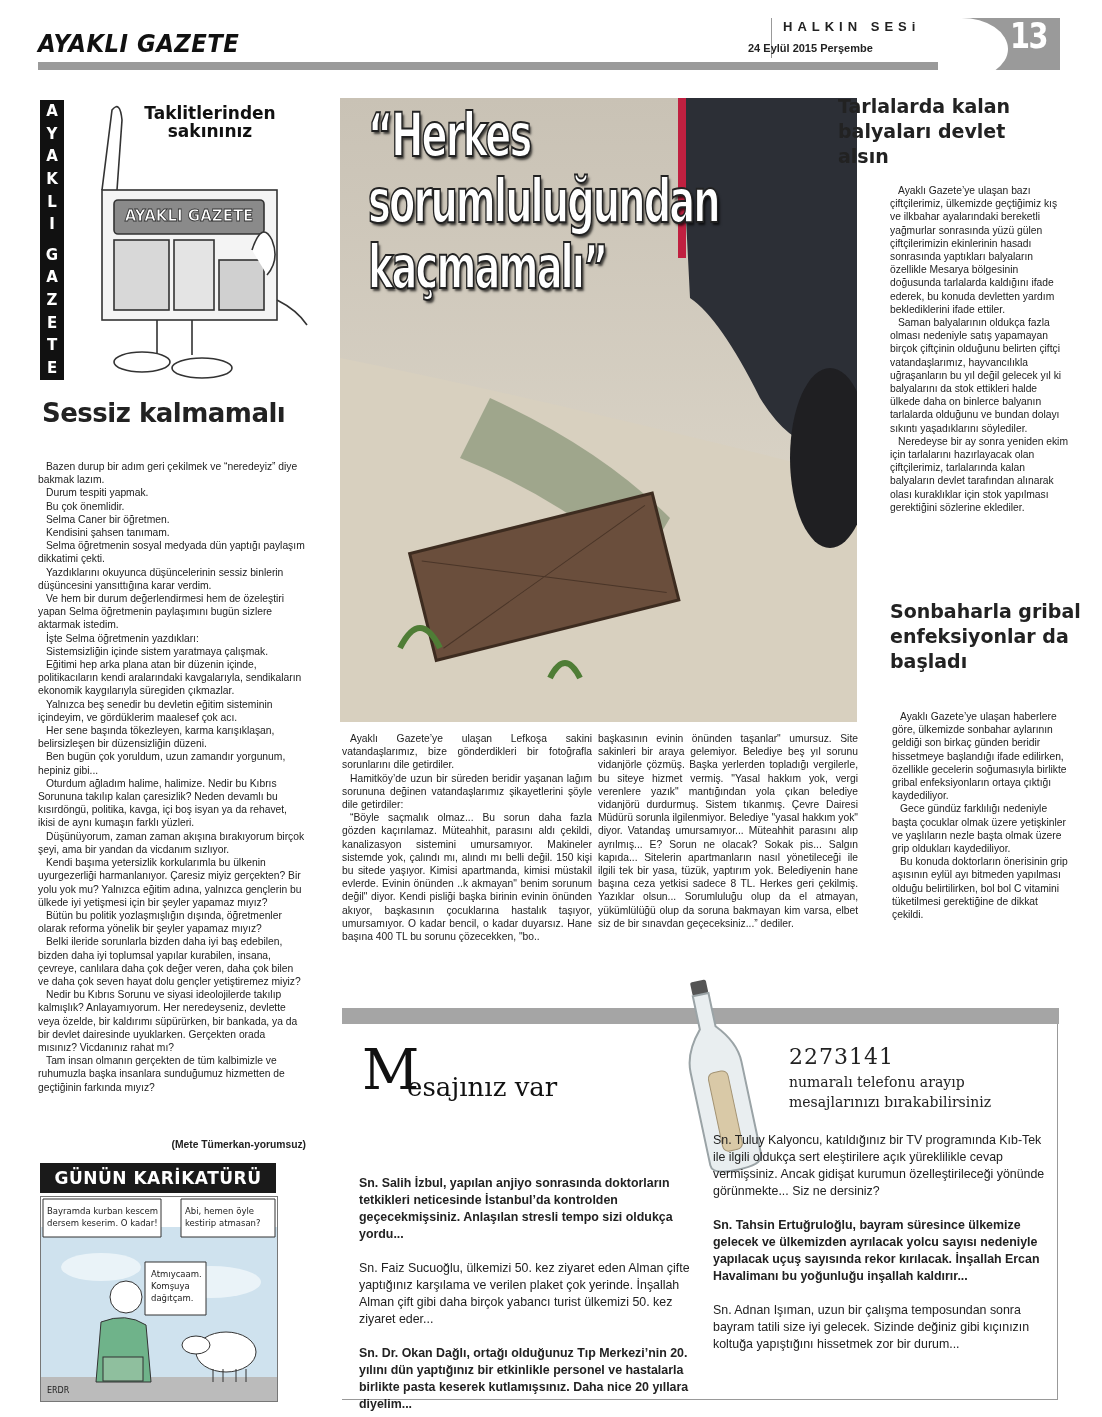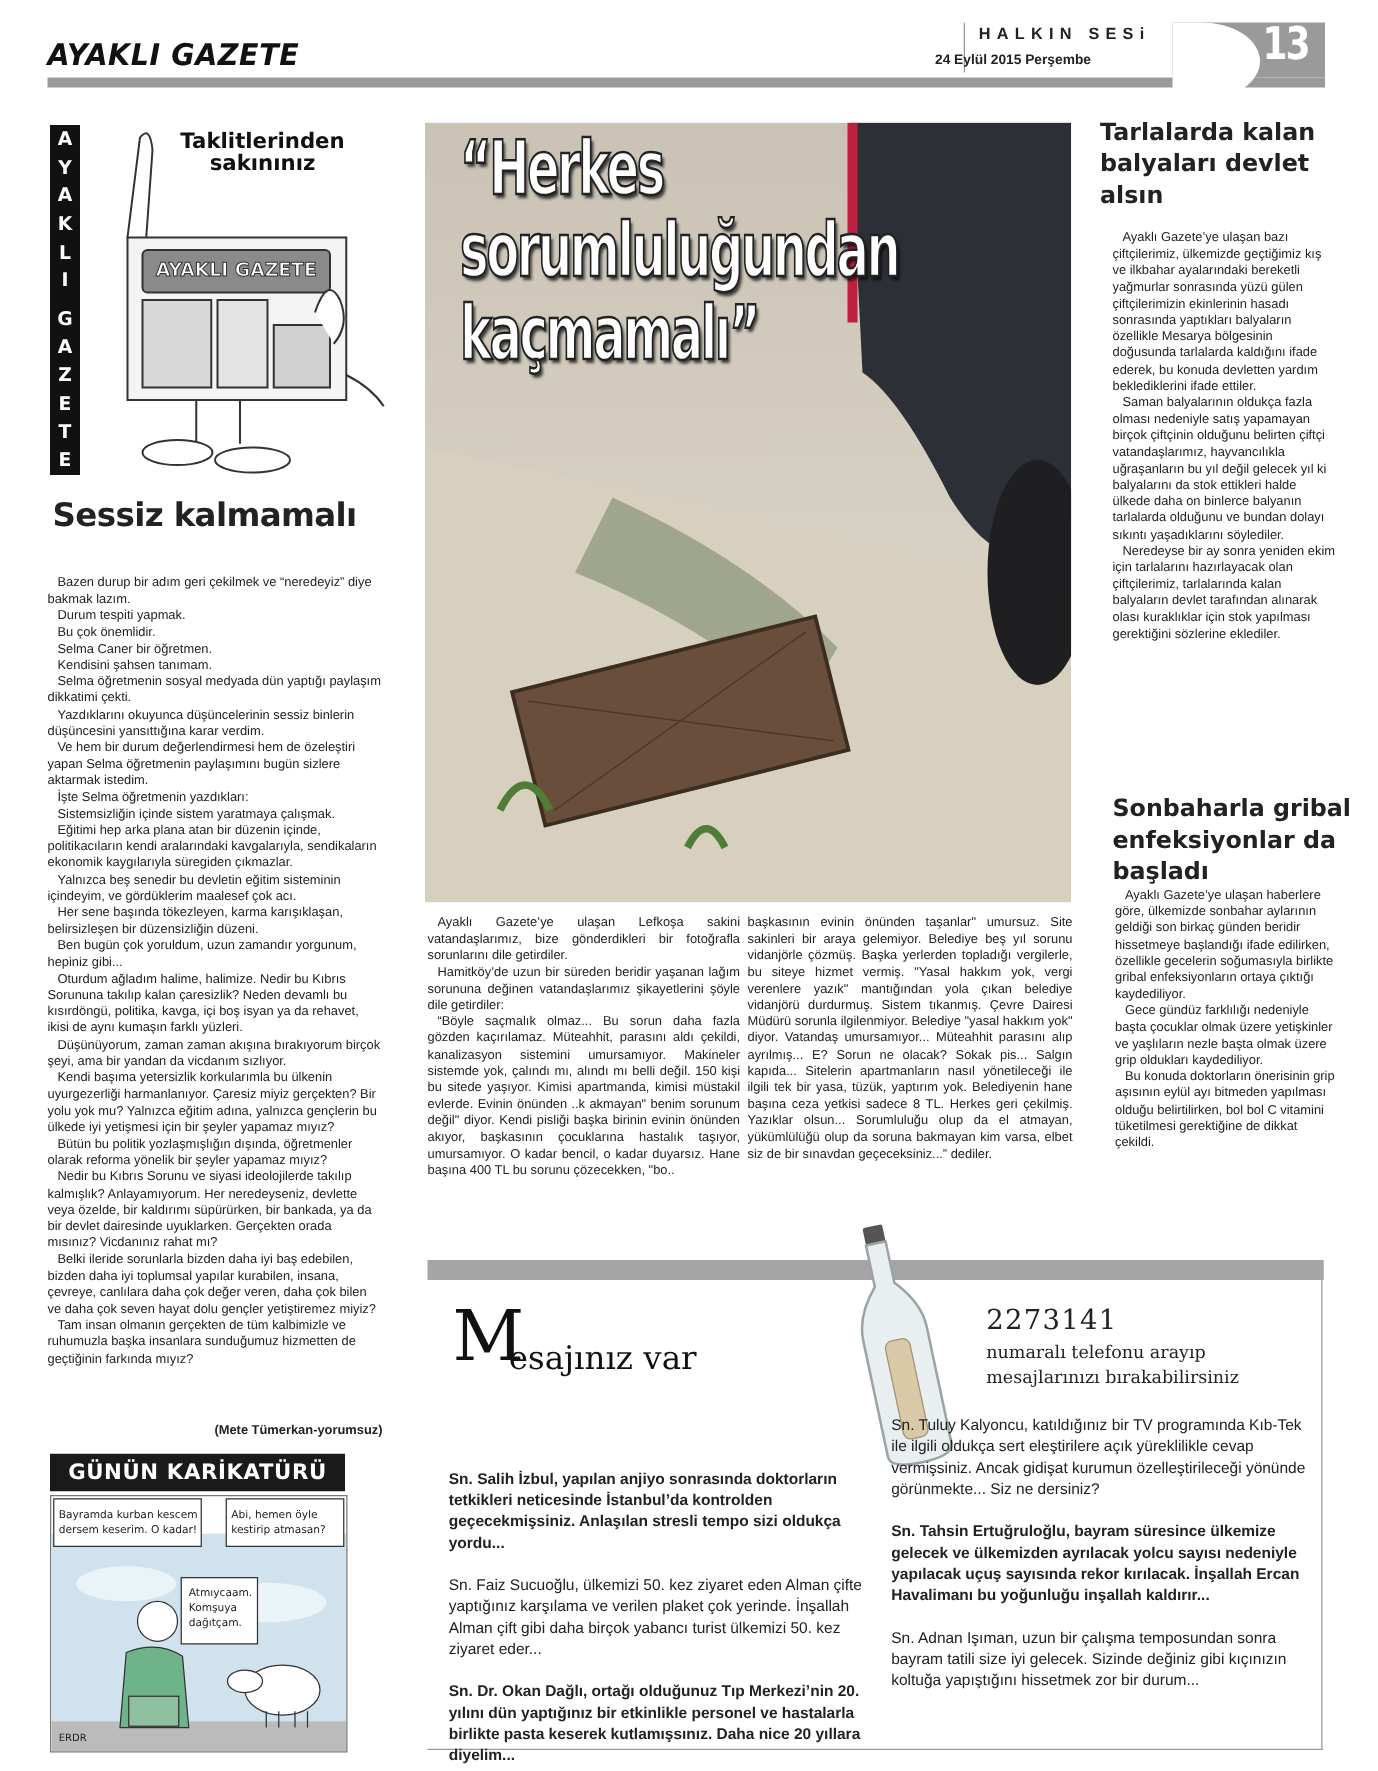--- a/index.html
+++ b/index.html
@@ -37,23 +37,23 @@
 
   
   #main-photo { left: 340px; top: 98px; width: 517px; height: 624px; overflow: hidden; }
   #main-headline { left: 368px; top: 102px; font-family: "DejaVu Sans", sans-serif; font-weight: bold; font-size: 60px; line-height: 66px; color: #fff; letter-spacing: -3px; transform: scaleX(0.64); transform-origin: left top; -webkit-text-stroke: 2px #222; text-shadow: 3px 3px 3px rgba(0,0,0,0.7); white-space: nowrap; }
 
   #main-col-a { left: 342px; top: 732px; width: 250px; }
   #main-col-b { left: 598px; top: 732px; width: 260px; }
 
   
   .right-heading { font-family: "DejaVu Sans", sans-serif; font-weight: bold; font-size: 19px; line-height: 25px; color: #222; }
-  #right1-heading { left: 880px; top: 94px; width: 200px; }
+  #right1-heading { left: 838px; top: 94px; width: 200px; }
   #right1-body { left: 890px; top: 184px; width: 180px; }
-  #right2-heading { left: 890px; top: 635px; width: 200px; }
+  #right2-heading { left: 890px; top: 599px; width: 200px; }
   #right2-body { left: 892px; top: 710px; width: 180px; }
 
   
   #msg-topbar { left: 342px; top: 1008px; width: 717px; height: 16px; background: #a5a5a5; }
   #msg-box { left: 342px; top: 1024px; width: 716px; height: 376px; border-right: 1px solid #999; border-bottom: 1px solid #999; box-sizing: border-box; }
   #msg-title-m { left: 362px; top: 1040px; font-family: "DejaVu Serif", serif; font-size: 56px; line-height: 60px; color: #111; font-weight: normal; }
   #msg-title-rest { left: 407px; top: 1072px; font-family: "DejaVu Serif", serif; font-size: 26px; color: #111; }
   #msg-phone { left: 789px; top: 1044px; font-family: "DejaVu Serif", serif; font-size: 22px; color: #222; letter-spacing: 1px; }
   #msg-phone-line1 { left: 789px; top: 1074px; font-family: "DejaVu Serif", serif; font-size: 14px; color: #222; }
   #msg-phone-line2 { left: 789px; top: 1094px; font-family: "DejaVu Serif", serif; font-size: 14px; color: #222; }
@@ -122,22 +122,22 @@
     <p>İşte Selma öğretmenin yazdıkları:</p>
     <p>Sistemsizliğin içinde sistem yaratmaya çalışmak.</p>
     <p>Eğitimi hep arka plana atan bir düzenin içinde, politikacıların kendi aralarındaki kavgalarıyla, sendikaların ekonomik kaygılarıyla süregiden çıkmazlar.</p>
     <p>Yalnızca beş senedir bu devletin eğitim sisteminin içindeyim, ve gördüklerim maalesef çok acı.</p>
     <p>Her sene başında tökezleyen, karma karışıklaşan, belirsizleşen bir düzensizliğin düzeni.</p>
     <p>Ben bugün çok yoruldum, uzun zamandır yorgunum, hepiniz gibi...</p>
     <p>Oturdum ağladım halime, halimize. Nedir bu Kıbrıs Sorununa takılıp kalan çaresizlik? Neden devamlı bu kısırdöngü, politika, kavga, içi boş isyan ya da rehavet, ikisi de aynı kumaşın farklı yüzleri.</p>
     <p>Düşünüyorum, zaman zaman akışına bırakıyorum birçok şeyi, ama bir yandan da vicdanım sızlıyor.</p>
     <p>Kendi başıma yetersizlik korkularımla bu ülkenin uyurgezerliği harmanlanıyor. Çaresiz miyiz gerçekten? Bir yolu yok mu? Yalnızca eğitim adına, yalnızca gençlerin bu ülkede iyi yetişmesi için bir şeyler yapamaz mıyız?</p>
     <p>Bütün bu politik yozlaşmışlığın dışında, öğretmenler olarak reforma yönelik bir şeyler yapamaz mıyız?</p>
+    <p>Belki ileride sorunlarla bizden daha iyi baş edebilen, bizden daha iyi toplumsal yapılar kurabilen, insana, çevreye, canlılara daha çok değer veren, daha çok bilen ve daha çok seven hayat dolu gençler yetiştiremez miyiz?</p>
     <p>Nedir bu Kıbrıs Sorunu ve siyasi ideolojilerde takılıp kalmışlık? Anlayamıyorum. Her neredeyseniz, devlette veya özelde, bir kaldırımı süpürürken, bir bankada, ya da bir devlet dairesinde uyuklarken. Gerçekten orada mısınız? Vicdanınız rahat mı?</p>
-    <p>Belki ileride sorunlarla bizden daha iyi baş edebilen, bizden daha iyi toplumsal yapılar kurabilen, insana, çevreye, canlılara daha çok değer veren, daha çok bilen ve daha çok seven hayat dolu gençler yetiştiremez miyiz?</p>
     <p>Tam insan olmanın gerçekten de tüm kalbimizle ve ruhumuzla başka insanlara sunduğumuz hizmetten de geçtiğinin farkında mıyız?</p>
   </div>
 <div class="abs col-text" id="col1-author">(Mete Tümerkan-yorumsuz)</div>
 
 <div class="abs" id="cartoon-header">GÜNÜN KARİKATÜRÜ</div>
 <div class="abs" id="cartoon-box">
   <svg width="236" height="204" viewBox="0 0 236 204">
     <rect x="0" y="30" width="236" height="150" fill="#cfe2ee"></rect>
     <ellipse cx="60" cy="70" rx="40" ry="14" fill="#eaf3f8"></ellipse>
     <ellipse cx="170" cy="85" rx="50" ry="16" fill="#eaf3f8"></ellipse>

